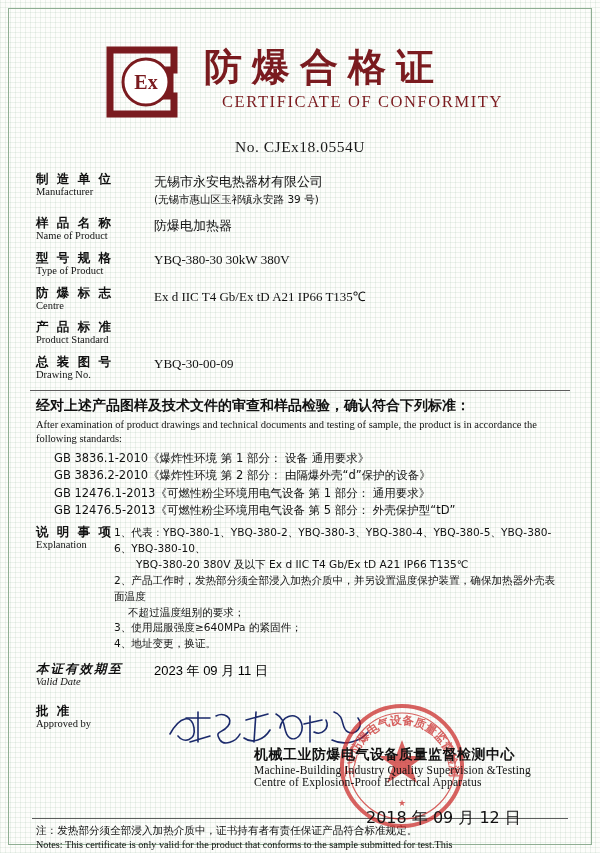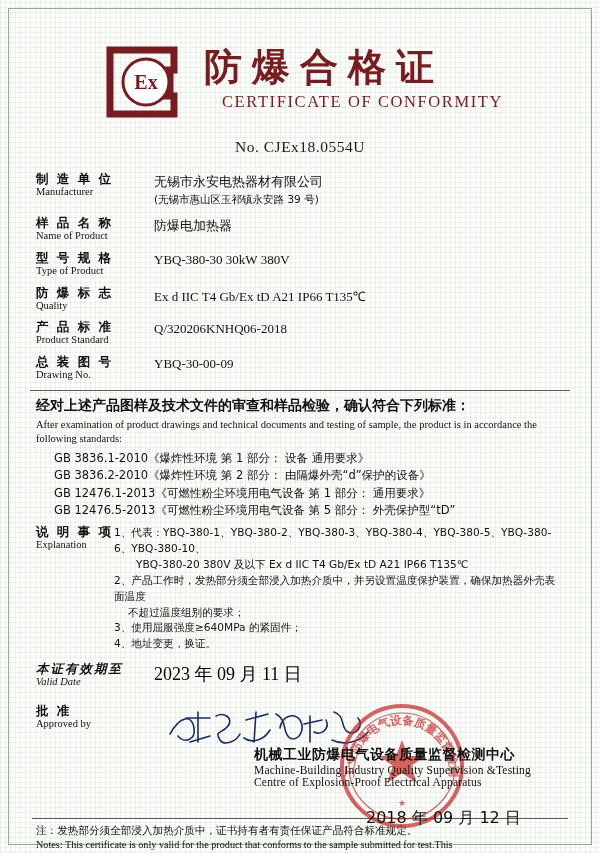--- a/index.html
+++ b/index.html
@@ -141,21 +141,21 @@
   .expl-body .ln2{padding-left:22px;}
   .expl-body .ind{padding-left:14px;}
 
   
   .valid{
     display:flex;
     margin:10px 22px 0 22px;
     align-items:flex-start;
   }
   .valid .field-label{width:118px;font-style:italic;}
-  .valid .v{font-size:18px;font-family:Liberation Serif, serif;}
+  .valid .v{font-size:13px;font-family:Liberation Sans, sans-serif;}
 
   
   .approve{
     position:relative;
     margin:16px 22px 0 22px;
     height:112px;
   }
   .approve .field-label{position:absolute;left:0;top:0;}
   .sig{
     position:absolute;left:128px;top:2px;
@@ -245,31 +245,30 @@
         <div class="field-label">
           <span class="lbl-cn">型 号 规 格</span>
           <span class="lbl-en">Type of Product</span>
         </div>
         <div class="field-value mono-val">YBQ-380-30       30kW      380V</div>
       </div>
 
       <div class="field-row">
         <div class="field-label">
           <span class="lbl-cn">防 爆 标 志</span>
-          <span class="lbl-en">Quality</span>
+          <span class="lbl-en">Centre</span>
         </div>
         <div class="field-value mono-val">Ex d IIC T4 Gb/Ex tD A21 IP66 T135℃</div>
       </div>
 
       <div class="field-row">
         <div class="field-label">
           <span class="lbl-cn">产 品 标 准</span>
           <span class="lbl-en">Product Standard</span>
         </div>
-        <div class="field-value mono-val">Q/320206KNHQ06-2018</div>
       </div>
 
       <div class="field-row">
         <div class="field-label">
           <span class="lbl-cn">总 装 图 号</span>
           <span class="lbl-en">Drawing No.</span>
         </div>
         <div class="field-value mono-val">YBQ-30-00-09</div>
       </div>
 

